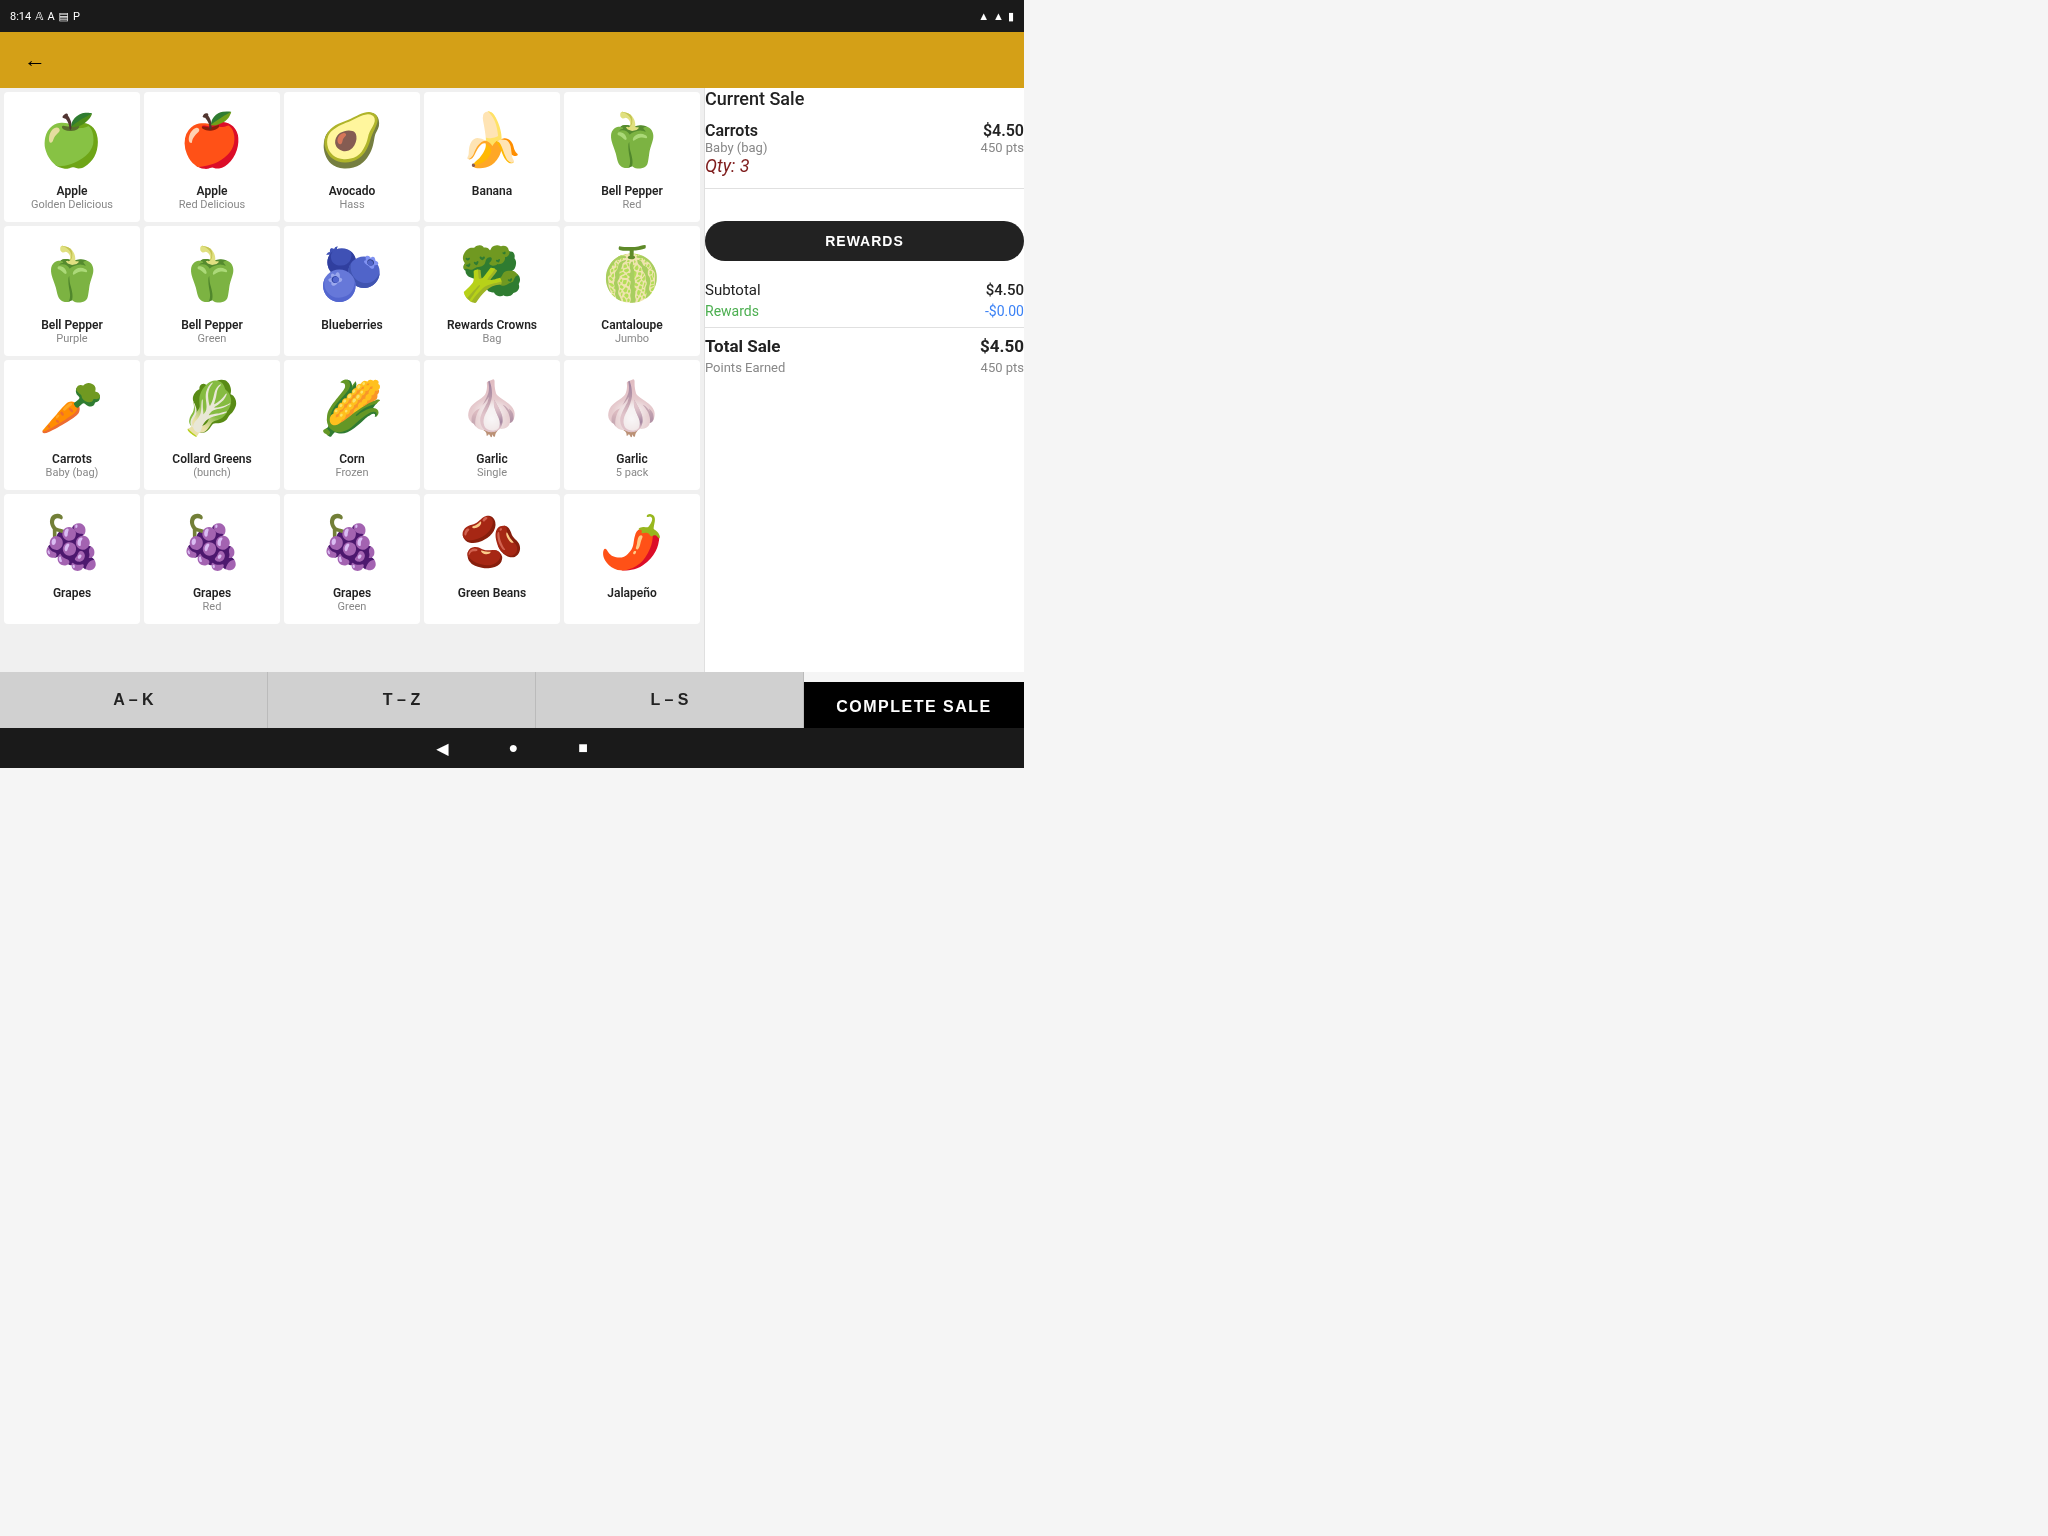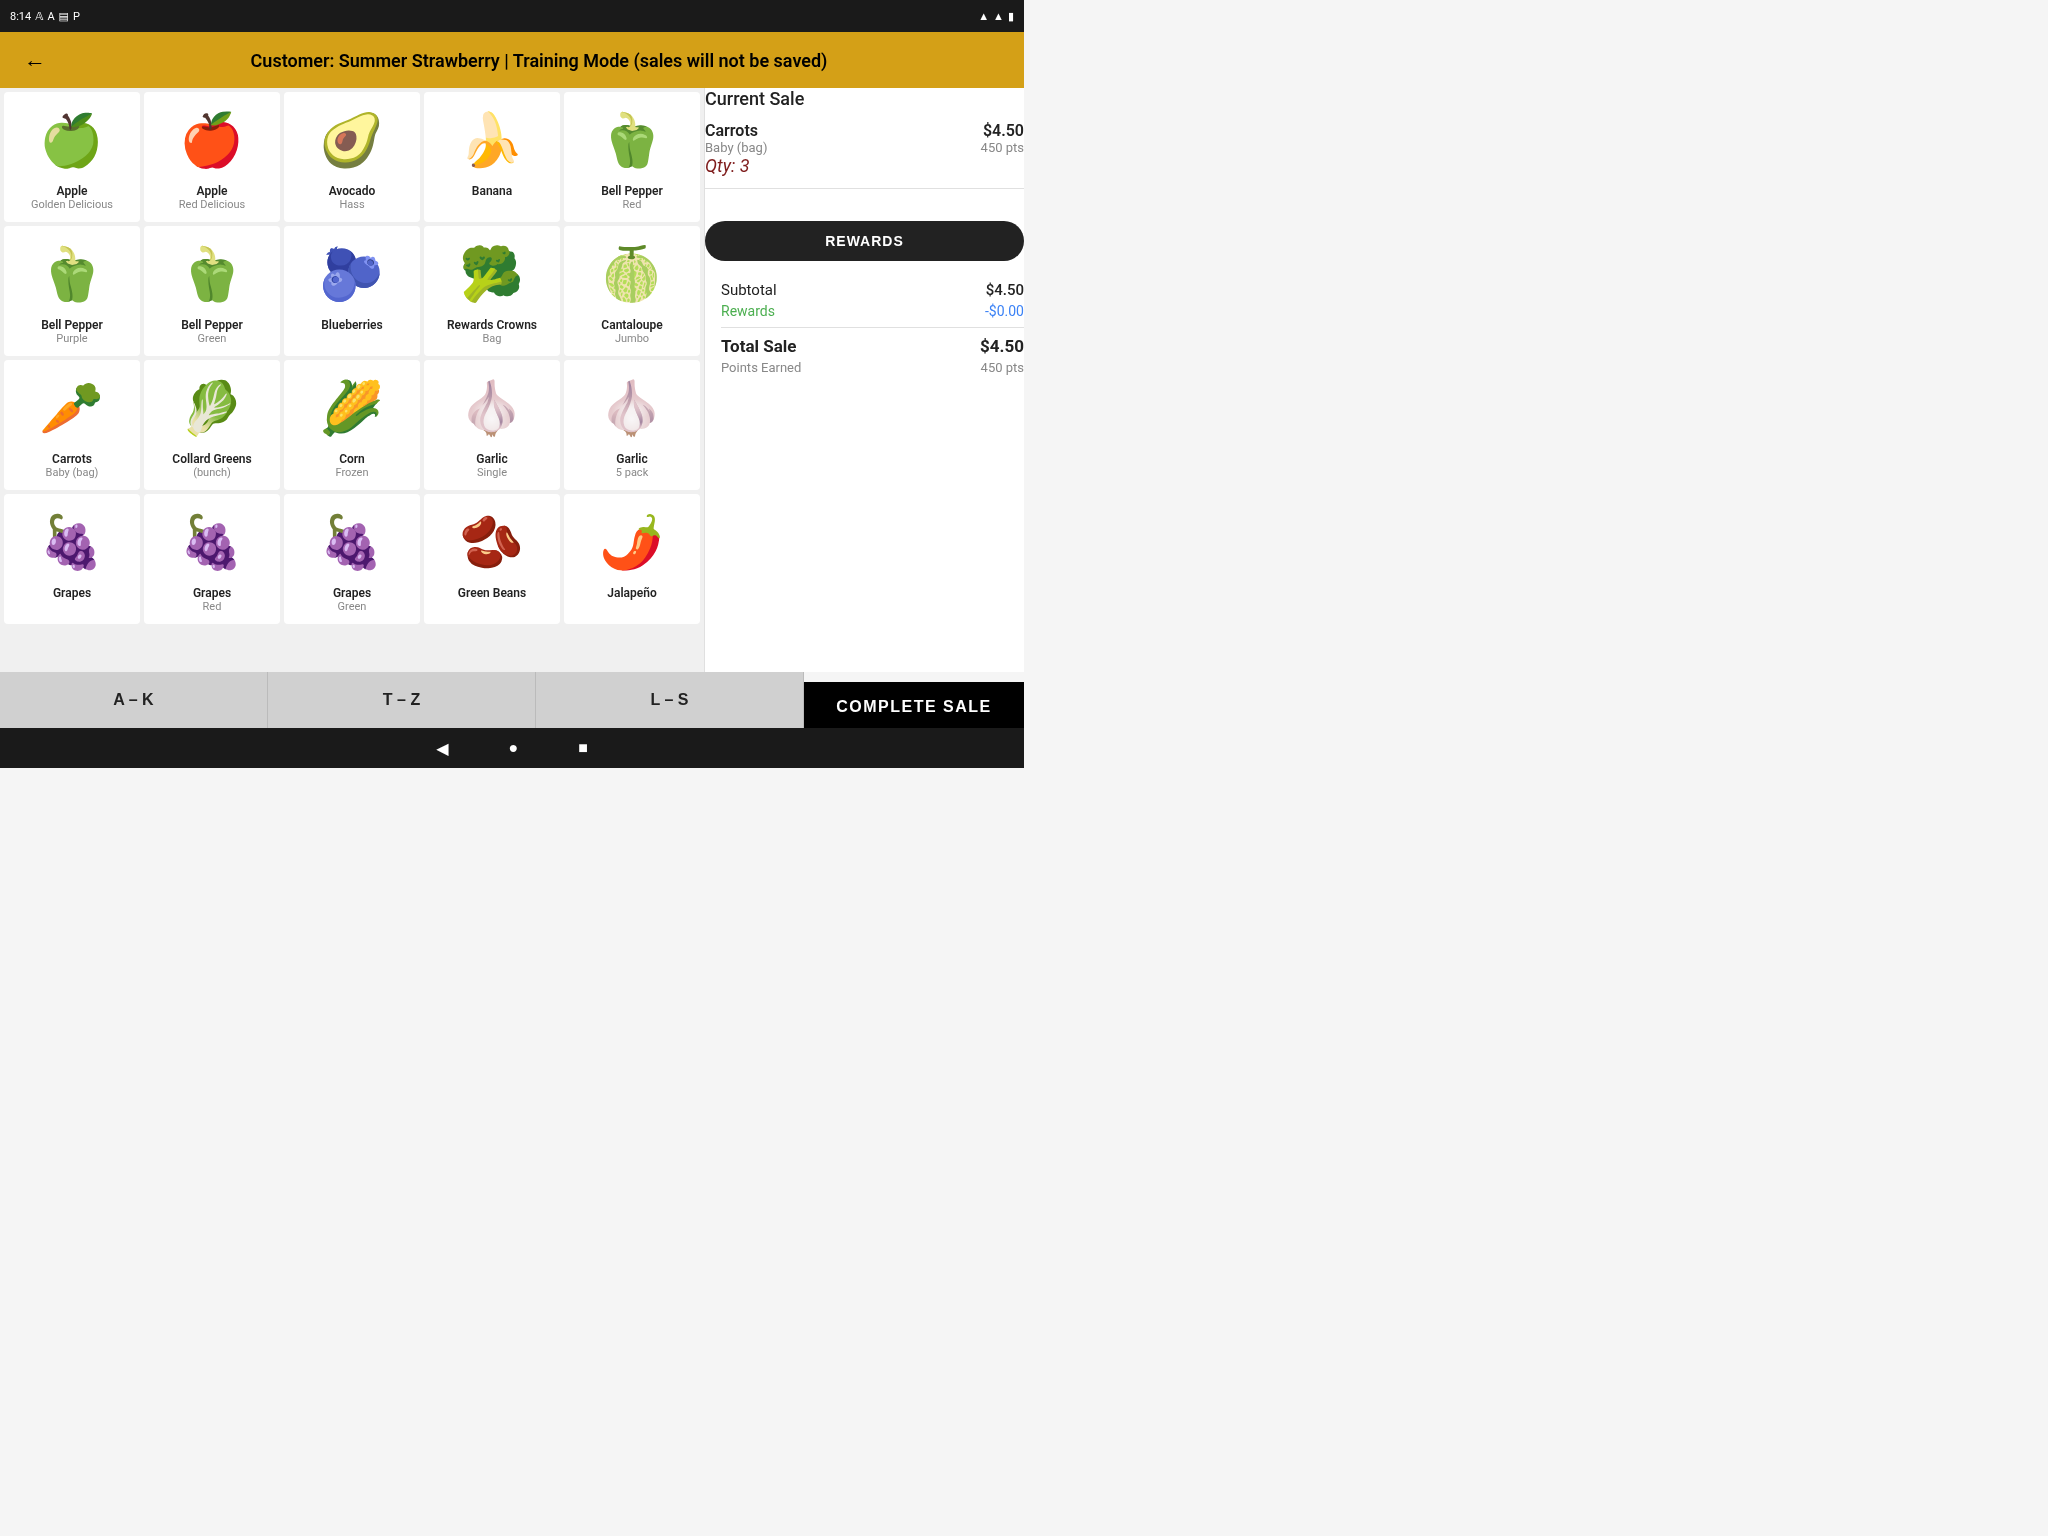--- a/index.html
+++ b/index.html
@@ -159,21 +159,21 @@
       border-radius: 24px;
       padding: 12px 32px;
       font-size: 14px;
       font-weight: 700;
       letter-spacing: 1px;
       cursor: pointer;
       width: 100%;
       margin: 24px 0 16px 0;
     }
 
-    .totals-section { margin-top: 4px; margin-left: 16px; }
+    .totals-section { margin-top: 4px; }
     .totals-row {
       display: flex;
       justify-content: space-between;
       margin-bottom: 4px;
     }
     .totals-label { font-size: 15px; color: #222; }
     .totals-value { font-size: 15px; color: #222; font-weight: 500; }
     .totals-rewards-label { font-size: 14px; color: #4CAF50; }
     .totals-rewards-value { font-size: 14px; color: #3b82f6; text-align: center; }
     .totals-divider {
@@ -242,21 +242,20 @@
   </div>
   <div class="status-right">
     <span>▲</span>
     <span>▲</span>
     <span>▮</span>
   </div>
 </div>
 
 <div class="header">
   <button class="header-back">←</button>
-  <span class="header-title">Customer: Summer Strawberry  |  Training Mode (sales will not be saved)</span>
 </div>
 
 <div class="main-content">
 
   <div class="product-section">
     <div class="product-grid" id="product-grid">
     <div class="product-card">
           <div class="product-img" style="font-size: 52px;">🍏</div>
           <div class="product-name">Apple</div>
           <div class="product-subname">Golden Delicious</div>

